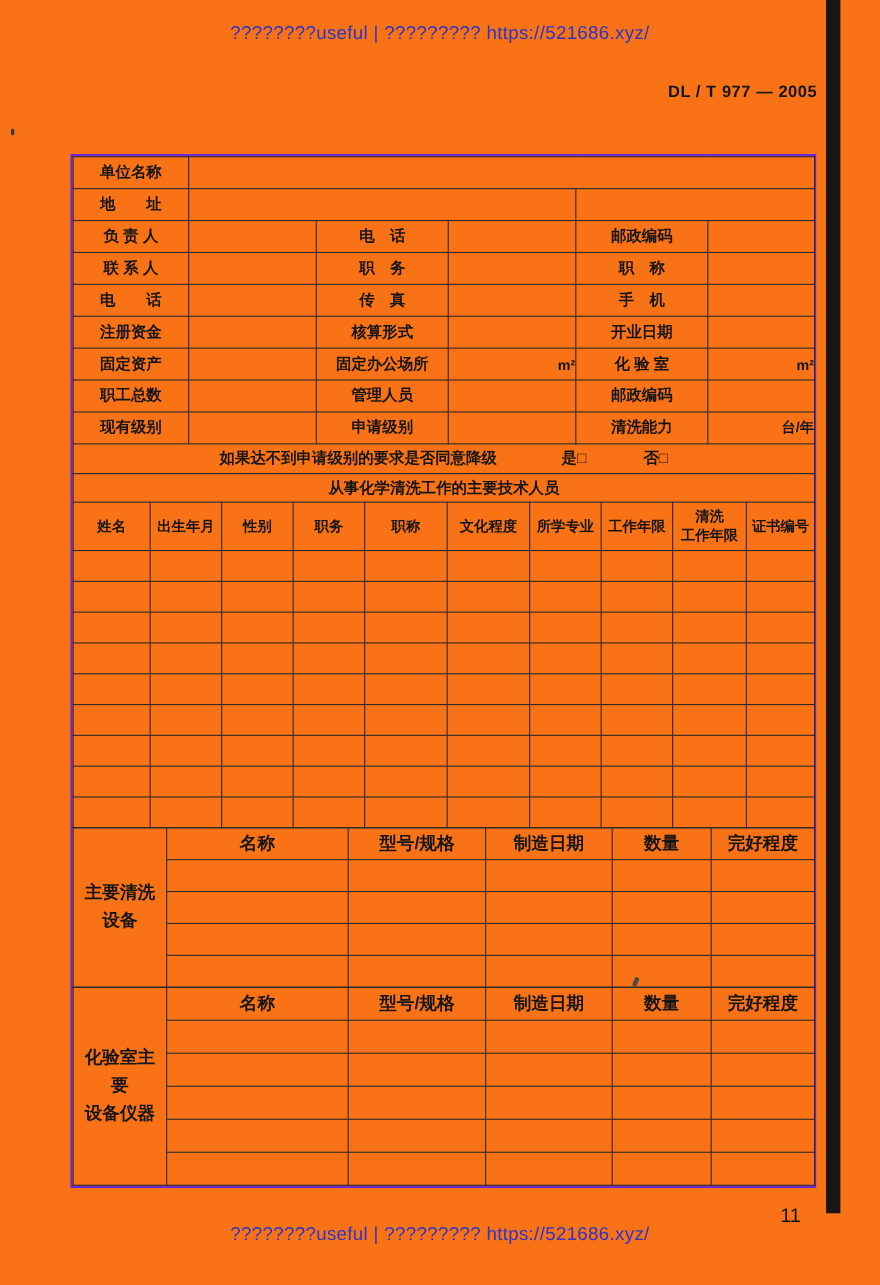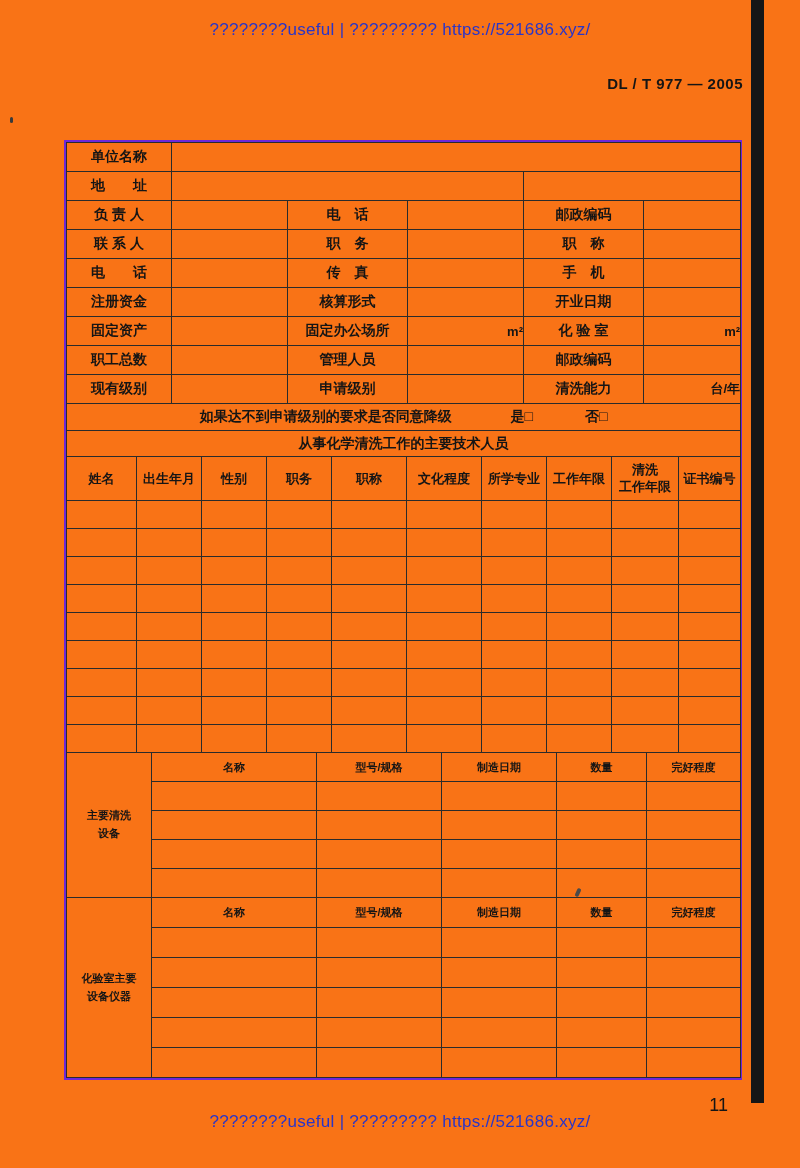--- a/index.html
+++ b/index.html
@@ -41,21 +41,21 @@
   }
   .info td { height: 29px; }
   .info .q-cell { height: 27px; text-align: center; }
   .q-yes { margin-left: 55px; }
   .q-no  { margin-left: 48px; }
   .unit-right { text-align: right; padding-right: 0; font-size: 13px; }
   .personnel .sec-cell { height: 26px; }
   .personnel thead th.col-h { height: 44px; font-size: 13px; }
   .personnel tbody td { height: 28px; }
   .two-line { white-space: pre-line; line-height: 1.25; margin-top: 32px; }
-  .equip th, .equip td { height: 29px; font-size: 11px; margin-top: 43px; }
+  .equip th, .equip td { height: 29px; font-size: 16px; margin-top: 43px; }
   .lab th, .lab td { height: 30px; }
   .vlabel { white-space: pre-line; line-height: 1.6; font-size: 14px; }
   .artifact { position: absolute; background: #3a3a3a; }
   .a1 { left: 10px; top: 117px; width: 3px; height: 6px; border-radius: 2px; }
   .a2 { left: 576px; top: 888px; width: 4px; height: 9px; border-radius: 2px; transform: rotate(24deg); background: #4a4a4a; }
 </style>
 </head>
 <body>
 
 <div class="page">

